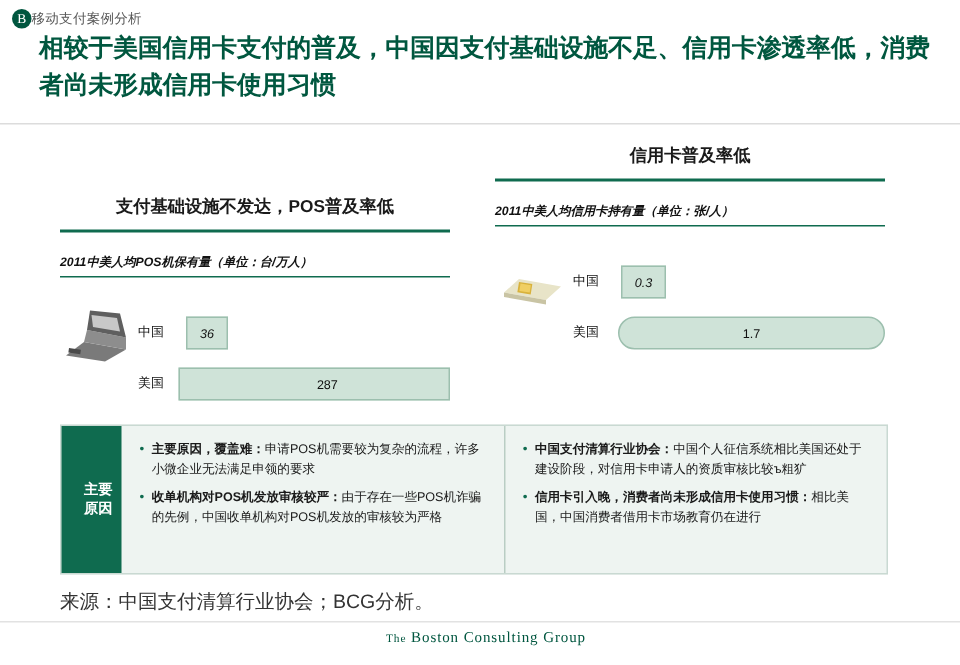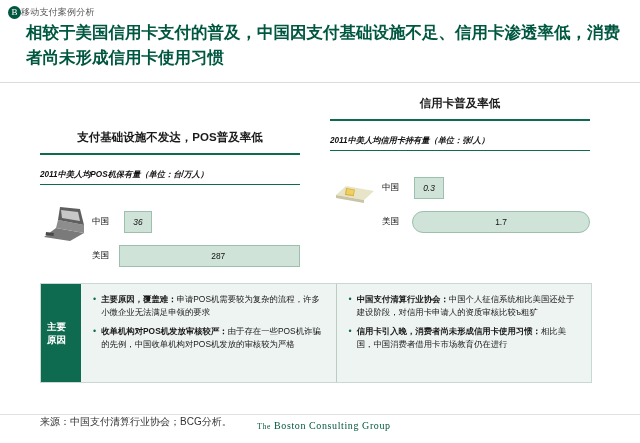--- a/index.html
+++ b/index.html
@@ -62,37 +62,37 @@
   
   .dev{position:absolute;left:0;top:4px;width:48px;height:40px;}
   
   .reasons{
     position:absolute;left:40px;top:283px;width:550px;height:98px;
     background:#eef4f1;border:1px solid #c9d9d2;display:flex;
   }
   .reason-tab{
     width:40px;background:#0f6b4f;color:#ffffff;
     font-size:9.5px;font-weight:bold;line-height:13px;
-    display:flex;align-items:center;justify-content:center;text-align:left;
+    display:flex;align-items:center;justify-content:center;text-align:right;
     padding:0 6px;box-sizing:border-box;
   }
   .reason-col{
     flex:1;padding:9px 10px 0 12px;box-sizing:border-box;
   }
   .reason-col.divider{border-left:1px solid #b9cdc4;}
   .bullet{
     display:flex;margin-bottom:7px;font-size:8.4px;line-height:12.5px;color:#1a1a1a;
   }
   .dot{
     color:#0f6b4f;font-size:9px;line-height:12.5px;margin-right:5px;flex:0 0 auto;
   }
   .b-strong{font-weight:bold;}
   
   .source{
-    position:absolute;left:40px;top:392px;font-size:10px;color:#333333;margin-top:23px;
+    position:absolute;left:40px;top:392px;font-size:13px;color:#333333;
   }
   .foot-rule{position:absolute;left:0;top:414px;width:640px;height:1px;background:#e2e2e2;}
   .bcg{
     position:absolute;left:4px;top:420px;width:640px;text-align:center;
     font-family:"Liberation Serif",serif;font-size:10px;color:#00563f;
     letter-spacing:0.6px;
   }
   .bcg .small{font-size:7.6px;}
 </style>
 </head>

